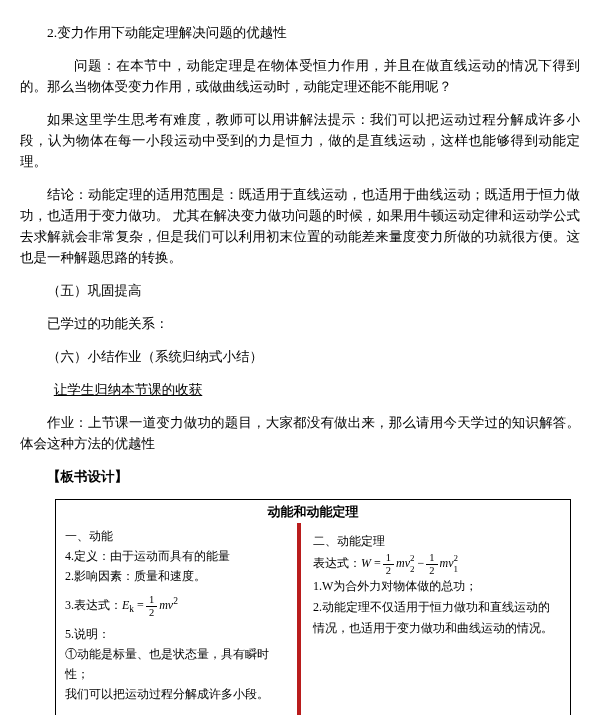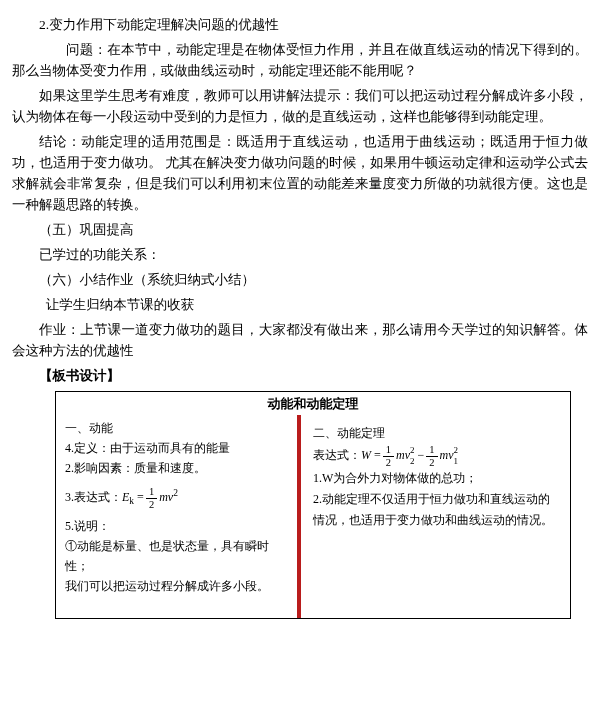--- a/index.html
+++ b/index.html
@@ -13,26 +13,26 @@
     overflow: hidden;
     font-family: "Liberation Serif", "DejaVu Serif", serif;
     font-size: 13.5px;
     color: #000000;
   }
   .page {
     padding: 10px 8px 0 8px;
     box-sizing: border-box;
   }
   p.para {
-    margin: 4px;
+    margin: 12px;
     line-height: 21px;
     text-align: justify;
   }
   .i2 { text-indent: 2em; }
-  .i25 { text-indent: 2.5em; }
+  .i25 { text-indent: 2.5em; text-decoration: underline; }
   .i4 { text-indent: 4em; }
   .bold { font-weight: bold; }
 
   .relations {
     padding-left: 2.4em;
     margin: 2px 0 2px 0;
   }
   .relation {
     line-height: 28px;
     font-size: 14px;

